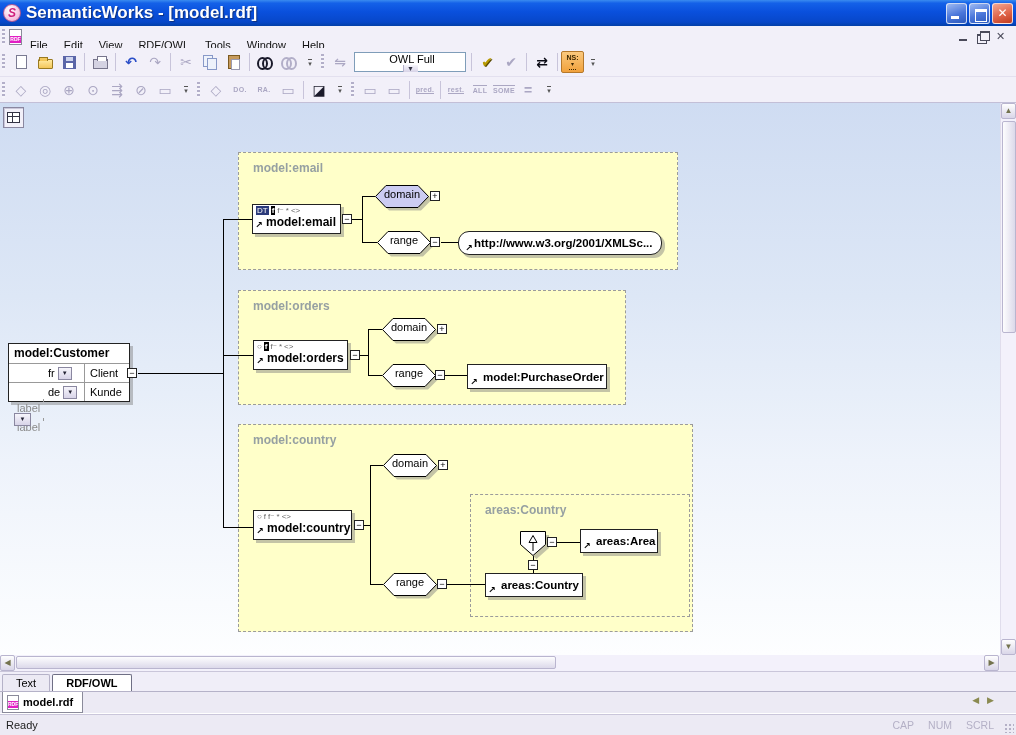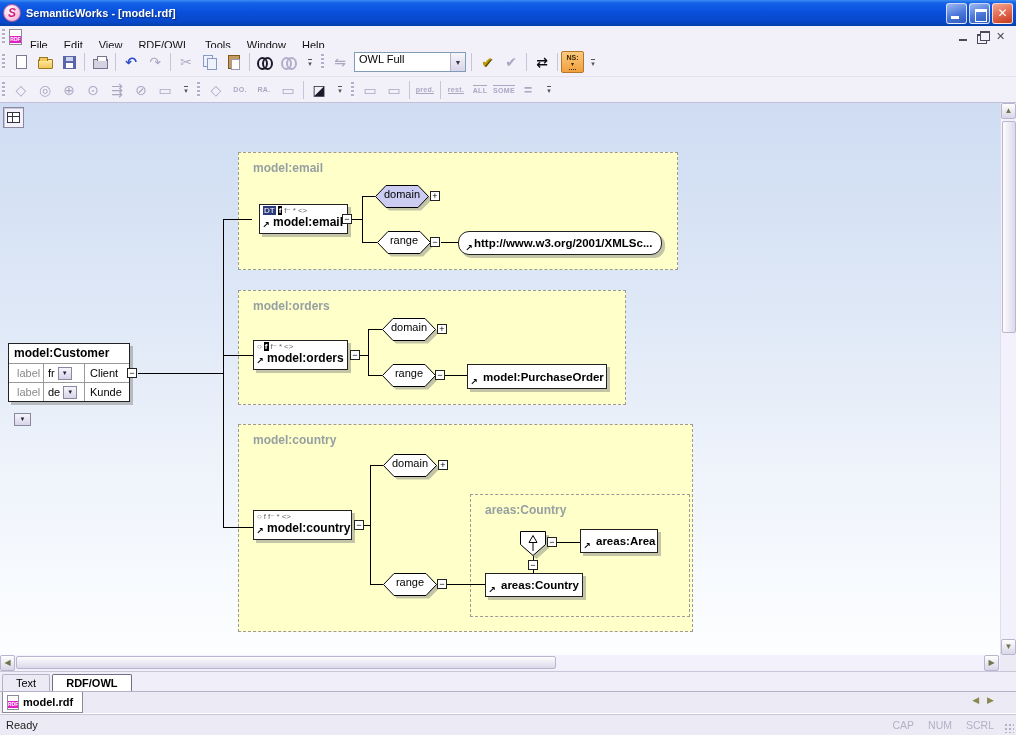--- a/index.html
+++ b/index.html
@@ -4,21 +4,21 @@
 <style>
   * { box-sizing: border-box; margin: 0; padding: 0; }
   html,body { width:1016px; height:735px; }
   body { font-family:"Liberation Sans","DejaVu Sans",sans-serif; position:relative; overflow:hidden; background:#f2f0f9; }
 
   
   .titlebar { position:absolute; left:0; top:0; width:1016px; height:26px;
     background:linear-gradient(180deg,#3a8bf0 0%,#1461e8 12%,#0a50dd 45%,#0747c9 85%,#0340a8 100%);
     display:flex; align-items:center; padding:0 3px; color:#fff; }
   .app-logo { width:18px; height:18px; border-radius:50%; background:radial-gradient(circle at 35% 30%,#ffffff,#f7c9e4 55%,#ef9fce); border:1px solid #b35a92; color:#cf1f7b; font-weight:bold; font-size:12px; line-height:16px; text-align:center; margin-right:5px; font-style:italic; }
-  .title-text { font-weight:bold; font-size:11px; text-shadow:1px 1px 1px #10307a; }
+  .title-text { font-weight:bold; font-size:17px; text-shadow:1px 1px 1px #10307a; }
   .win-btns { margin-left:auto; display:flex; gap:2px; }
   .wb { width:21px; height:21px; border-radius:3px; border:1px solid rgba(255,255,255,.75); position:relative; }
   .wb-min,.wb-max { background:linear-gradient(160deg,#9db9f2 0%,#4a76da 55%,#2d59bd 100%); }
   .wb-close { background:linear-gradient(160deg,#f3a793 0%,#e0654a 55%,#c03a1e 100%); }
   .wb-min::before { content:""; position:absolute; left:4px; bottom:4px; width:8px; height:3px; background:#fff; }
   .wb-max::before { content:""; position:absolute; left:5px; top:5px; width:10px; height:9px; border:1px solid #fff; border-top:3px solid #fff; background:transparent; }
   .wb-close::before { content:"\2715"; position:absolute; left:0; right:0; top:2px; text-align:center; color:#fff; font-size:12px; font-weight:bold; }
 
   
   .menubar { position:absolute; left:0; top:26px; width:1016px; height:22px; display:flex; align-items:center; background:linear-gradient(180deg,#fbfafd,#ecear6 90%); background:#f2f0f9; font-size:11px; color:#111; }
@@ -55,21 +55,21 @@
   .tglyph { font-size:14px; line-height:14px; }
   .i-copy { width:14px; height:14px; position:relative; }
   .i-copy::before,.i-copy::after { content:""; position:absolute; width:8px; height:10px; background:#eef2fb; border:1px solid #8899c8; }
   .i-copy::before { left:0; top:0; } .i-copy::after { left:4px; top:3px; }
   .i-paste { width:12px; height:14px; background:#c79b5d; border:1px solid #7c5a20; position:relative; }
   .i-paste::before { content:""; position:absolute; left:2px; top:3px; width:7px; height:9px; background:#fff; border:1px solid #9a9ab0; }
   .i-binoc { width:16px; height:10px; position:relative; }
   .i-binoc::before,.i-binoc::after { content:""; position:absolute; top:0; width:7px; height:9px; border:2px solid #1a1a2a; border-radius:50%; }
   .i-binoc::before { left:0; } .i-binoc::after { right:0; }
   .i-binoc.dis::before,.i-binoc.dis::after { border-color:#b2aec8; }
-  .combo { width:112px; height:20px; background:#fff; border:1px solid #7f9db9; display:flex; margin:0 2px; }
+  .combo { width:112px; height:20px; background:#fff; border:1px solid #7f9db9; display:flex; align-items:center; margin:0 2px;flex-direction:column; }
   .combo .val { flex:1; font-size:11px; padding-left:4px; }
   .combo .dd { width:15px; height:18px; background:linear-gradient(180deg,#f6f5fb,#d8d4e8); border-left:1px solid #b5b1cb; font-size:7px; color:#334; display:flex; align-items:center; justify-content:center; }
   .ns-btn { width:23px; height:22px; background:linear-gradient(180deg,#fbc97e,#f1a13c); border:1px solid #b5782a; border-radius:2px; display:flex; flex-direction:column; align-items:center; justify-content:center; font-size:7px; font-weight:bold; color:#3c2600; line-height:7px; }
   .ns-btn .arr { border-bottom:1px dotted #3c2600; font-size:6px; padding:0 2px 1px; }
   .t2txt { font-size:7px; font-weight:bold; color:#aba7c3; letter-spacing:.3px; }
   .t2txt.ul { border-bottom:1px solid #aba7c3; }
   .t2txt.ol { border-top:1px solid #aba7c3; padding-top:1px; }
 
   
   .canvasrow { position:absolute; left:0; top:103px; width:1016px; height:552px; }
@@ -104,21 +104,21 @@
   .cbox { position:absolute; background:#fff; border:1px solid #222; box-shadow:3px 3px 0 rgba(125,125,125,.45); z-index:3; display:flex; align-items:center; padding:0 6px 0 15px; font-weight:bold; font-size:11.5px; white-space:nowrap; }
   .cbox.rounded { border-radius:11px; }
 
   .pent { position:absolute; width:30px; height:29px; z-index:3; }
 
   .nestbox { position:absolute; border:1px dashed #9b9b9b; z-index:1; }
 
   .custbox { position:absolute; left:8px; top:240px; width:122px; background:#fff; border:1px solid #222; box-shadow:3px 3px 0 rgba(125,125,125,.45); z-index:3; font-size:11px; }
   .cust-title { font-weight:bold; font-size:12px; padding:2px 5px 3px; }
   .cust-row { display:flex; border-top:1px solid #999; height:19px; align-items:stretch; }
-  .cell-prop { width:35px; color:#8a8a8a; padding:3px 0 0 8px; border-right:1px solid #999; }
+  .cell-prop { width:35px; color:#8a8a8a; padding:3px 0 0 8px; border-right:1px solid #999;margin-top:35px; }
   .cell-lang { width:41px; border-right:1px solid #999; display:flex; align-items:center; gap:3px; padding-left:4px; }
   .mini-dd { width:14px; height:13px; background:linear-gradient(180deg,#f6f5fb,#d8d4e8); border:1px solid #8a87a0; font-size:6px; color:#223; display:flex; align-items:center; justify-content:center; }
   .cell-val { flex:1; padding:3px 0 0 5px; }
   .ann-btn { position:absolute; left:14px; top:310px; width:17px; height:13px; background:linear-gradient(180deg,#f6f5fb,#d8d4e8); border:1px solid #8a87a0; font-size:6px; color:#223; text-align:center; line-height:11px; z-index:3; }
   .ann-text { position:absolute; left:8px; top:324px; width:202px; font-size:10px; color:#8a8a8a; border-bottom:1px solid #cdd1dd; padding-bottom:4px; z-index:3; }
 
   
   .vscroll { position:absolute; left:1000px; top:0; width:16px; height:552px; background:#f3f1fb; border-left:1px solid #e0ddec; }
   .sbtn { position:absolute; width:15px; height:16px; background:linear-gradient(180deg,#fefefe,#d9d6e8); border:1px solid #b9b5cf; border-radius:2px; color:#73734e; font-size:8px; line-height:14px; text-align:center; }
   .vthumb { position:absolute; left:1px; top:18px; width:14px; height:212px; background:linear-gradient(90deg,#fdfdfe,#dcd9ea); border:1px solid #b9b5cf; border-radius:2px; }
@@ -362,21 +362,21 @@
       <span class="cell-lang">
         <span>de</span>
         <span class="mini-dd">▼</span>
       </span>
       <span class="cell-val">Kunde</span>
     </div>
   </div>
   <span class="ann-btn">▼</span>
   <span class="xbox xm" style="left:127px;top:265px"></span>
 
-  <div class="pbox" style="left:259px;top:101px;width:89px;height:30px">
+  <div class="pbox" style="left:252px;top:101px;width:89px;height:30px">
     <div class="pbox-icons">
       <span class="sdk">DT</span>
       <span class="sol">f</span>
       <span>f⁻</span>
       <span>*</span>
       <span>&lt;&gt;</span>
     </div>
     <div class="pbox-name">model:email<span class="larr">↗</span></div>
   </div>
   <span class="xbox xm" style="left:342px;top:111px"></span>

